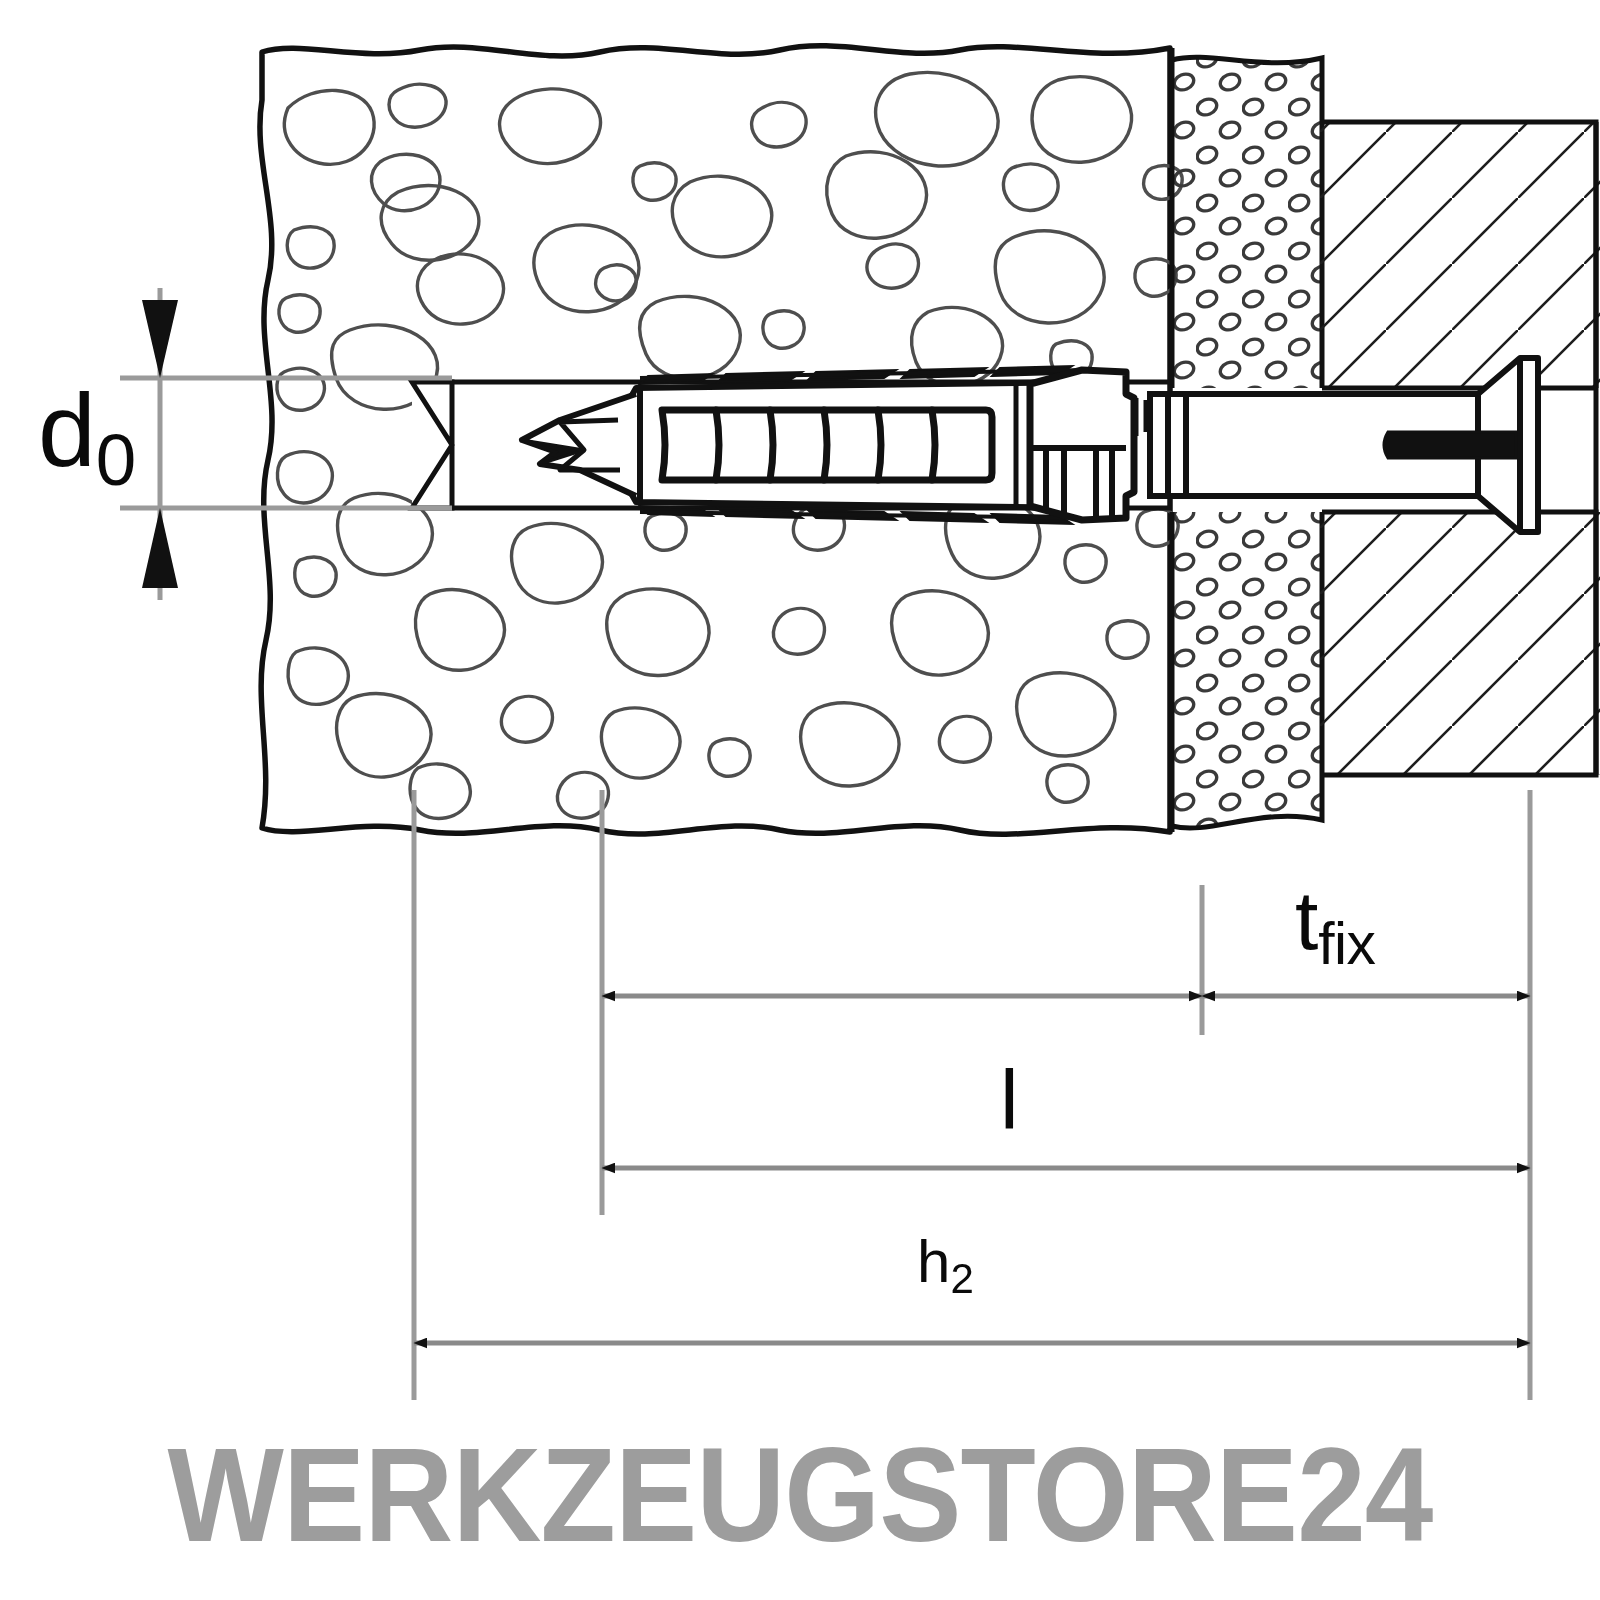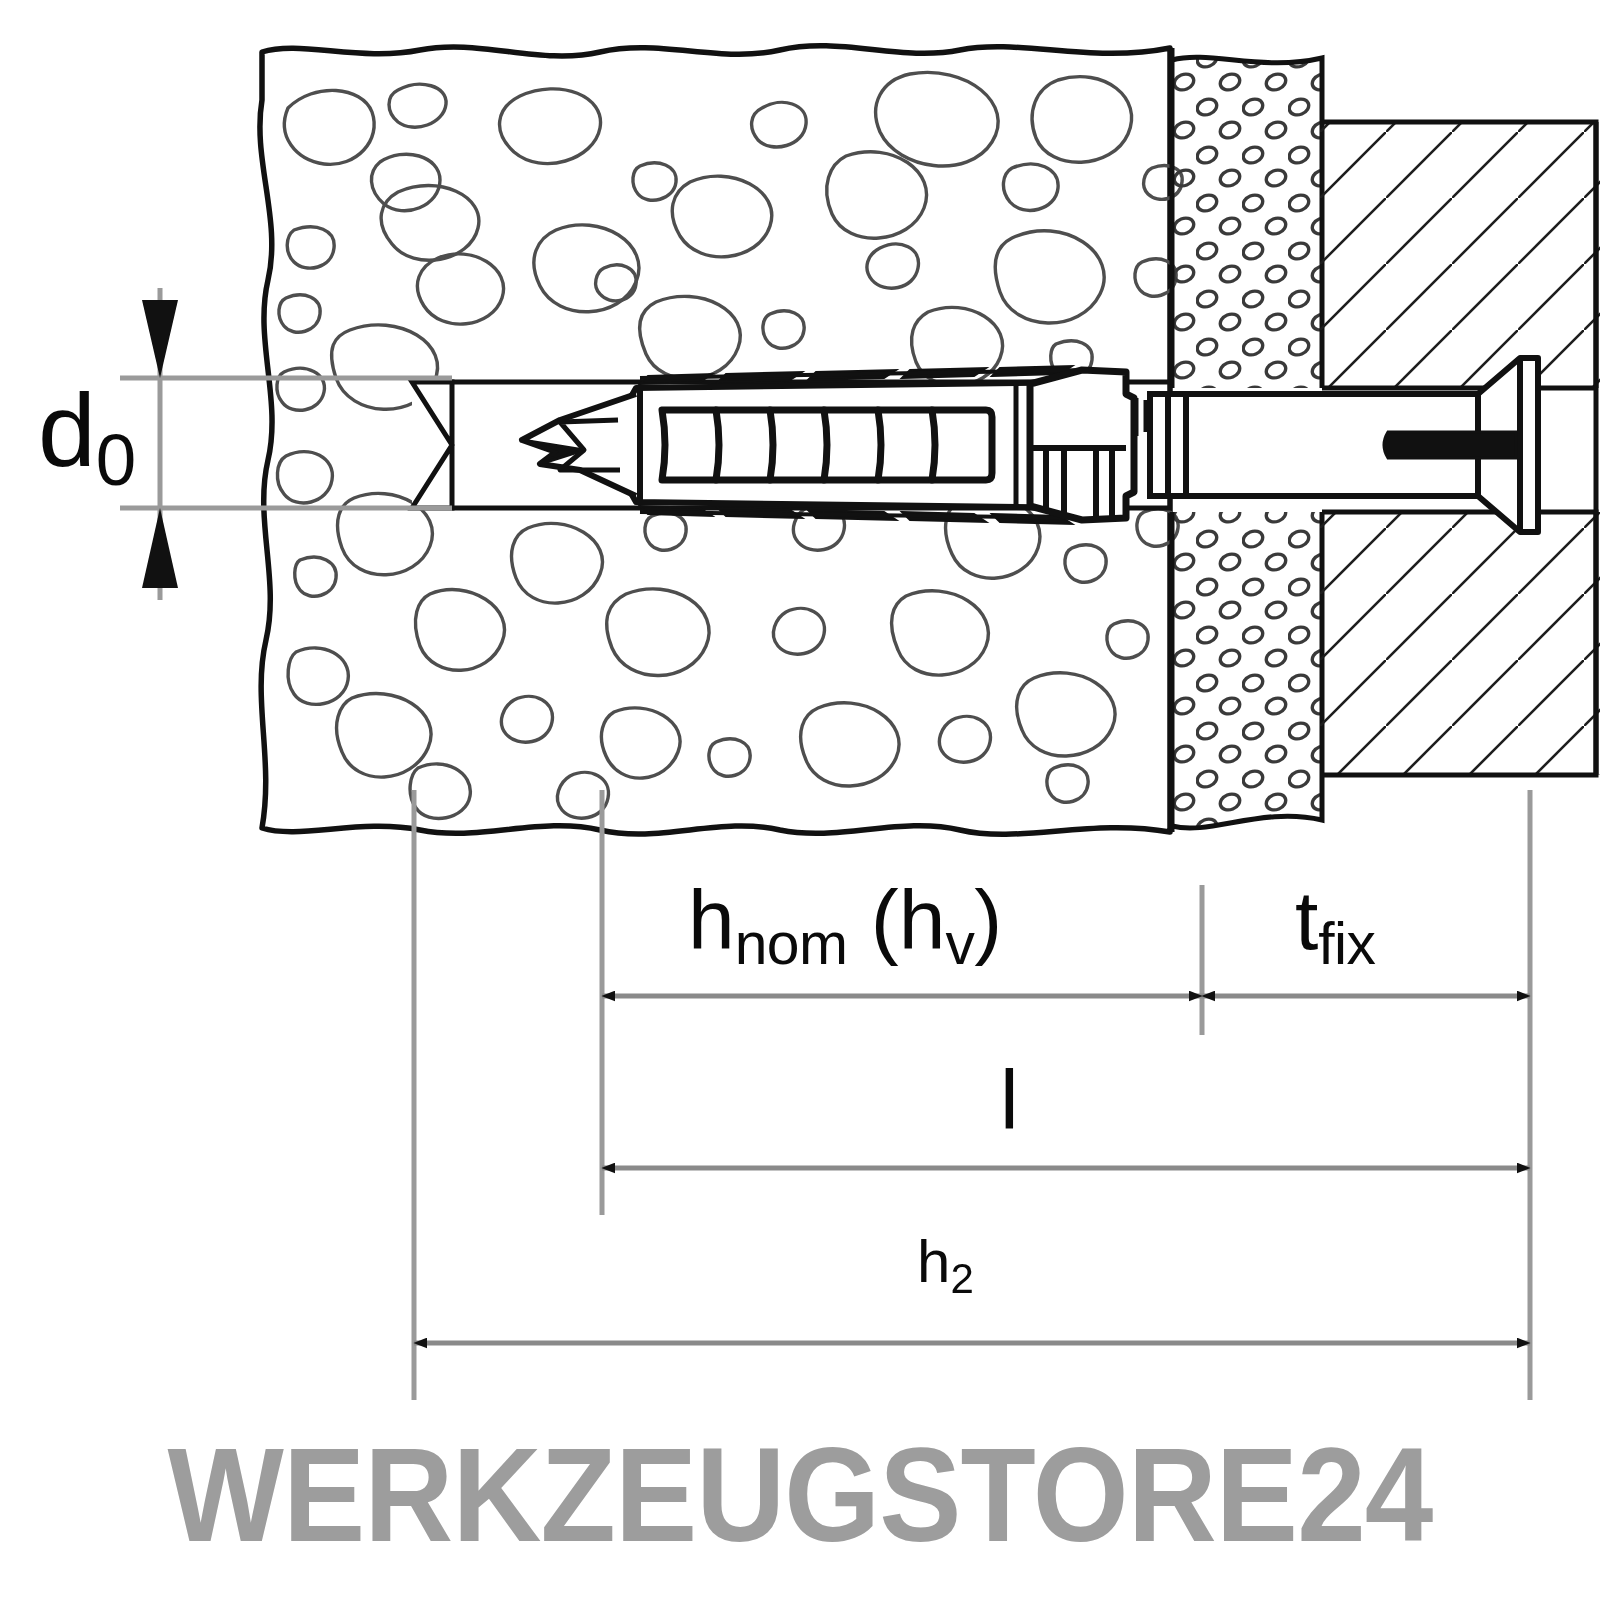--- a/index.html
+++ b/index.html
@@ -348,23 +348,20 @@
 
     <g>
       <line x1="414" y1="1343" x2="1530" y2="1343" stroke="#8a8a8a" stroke-width="5" marker-start="url(#arrL)" marker-end="url(#arrR)"></line>
     </g>
   </svg>
 
   <div class="lbl" id="lbl-d0">
     <span>d</span><span class="sub">0</span>
   </div>
 
-  <div class="lbl" id="lbl-hnom">
-    <span>h</span><span class="sub">nom</span><span> (h</span><span class="sub">v</span><span>)</span>
-  </div>
 
   <div class="lbl" id="lbl-tfix">
     <span>t</span><span class="sub">fix</span>
   </div>
 
   <div class="lbl" id="lbl-l">
     <span>l</span>
   </div>
 
   <div class="lbl" id="lbl-h2">

